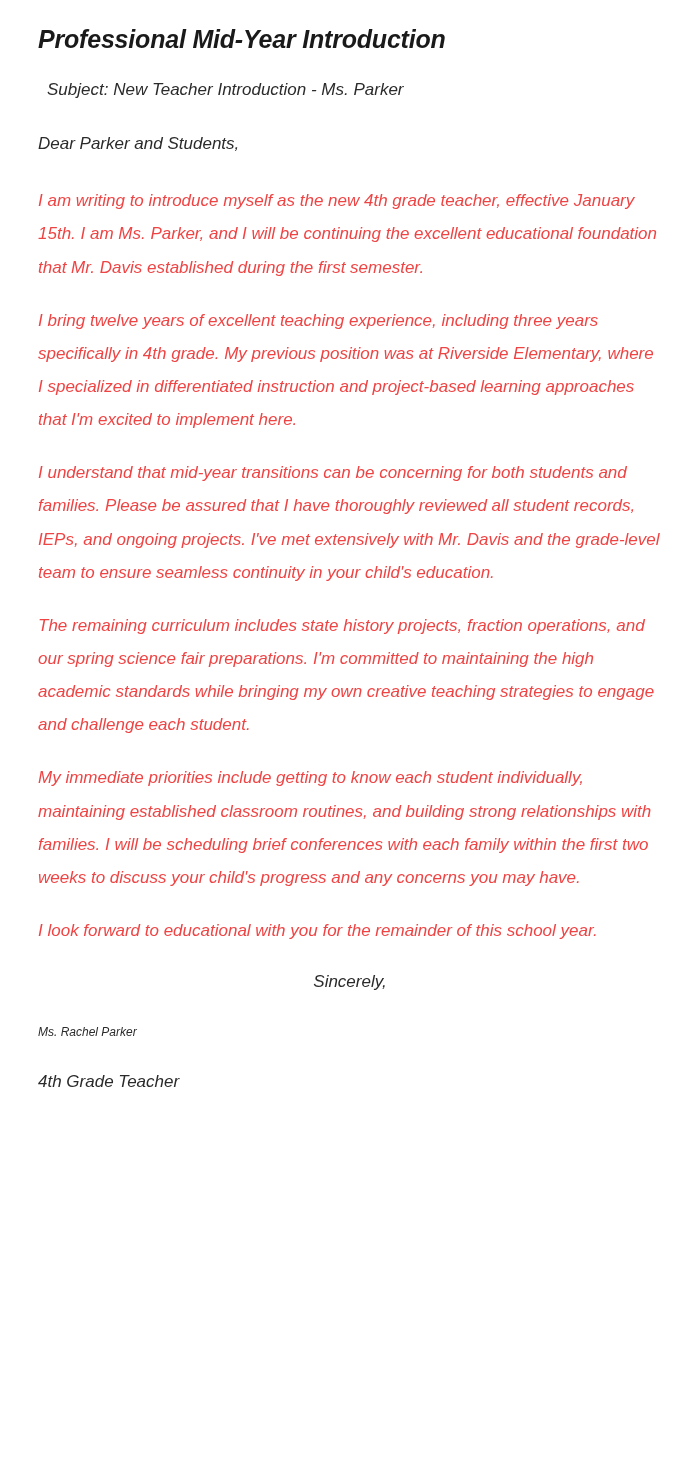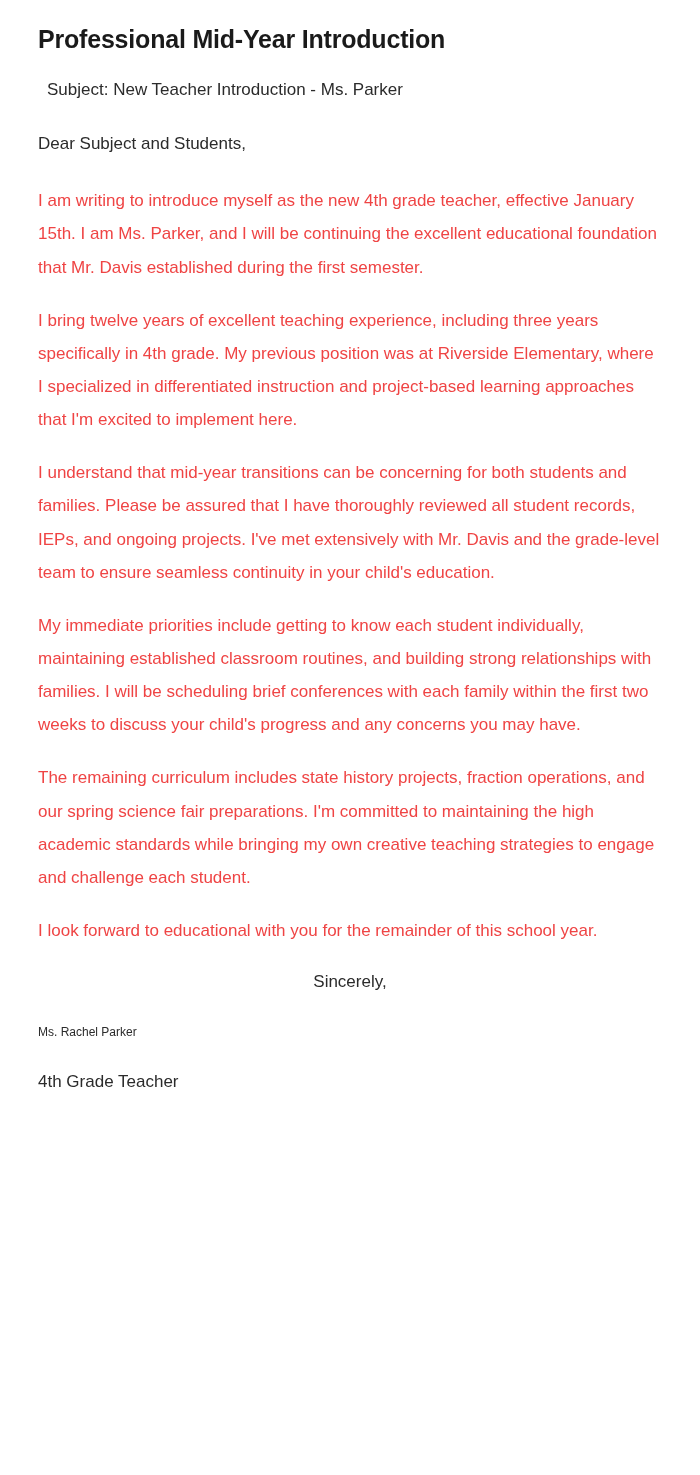--- a/index.html
+++ b/index.html
@@ -11,20 +11,21 @@
     width: 700px;
     min-height: 1475px;
     font-family: "Liberation Sans", sans-serif;
     color: #222222;
     -webkit-font-smoothing: antialiased;
   }
   .document {
     box-sizing: border-box;
     width: 700px;
     padding: 24px 38px 30px 38px;
+    font-style: italic;
   }
   .doc-title {
     font-size: 25px;
     line-height: 1.25;
     font-weight: bold;
     color: #1a1a1a;
     margin: 0 0 22px 0;
     letter-spacing: -0.2px;
   }
   .subject-line {
@@ -70,27 +71,27 @@
 </style>
 </head>
 <body>
 
 <div class="document">
 
   <h1 class="doc-title">Professional Mid-Year Introduction</h1>
 
   <p class="subject-line">Subject: New Teacher Introduction - Ms. Parker</p>
 
-  <p class="salutation">Dear Subject and Students,</p>
+  <p class="salutation">Dear Parker and Students,</p>
 
   <p class="para">I am writing to introduce myself as the new 4th grade teacher, effective January 15th. I am Ms. Parker, and I will be continuing the excellent educational foundation that Mr. Davis established during the first semester.</p>
   <p class="para">I bring twelve years of excellent teaching experience, including three years specifically in 4th grade. My previous position was at Riverside Elementary, where I specialized in differentiated instruction and project-based learning approaches that I'm excited to implement here.</p>
   <p class="para">I understand that mid-year transitions can be concerning for both students and families. Please be assured that I have thoroughly reviewed all student records, IEPs, and ongoing projects. I've met extensively with Mr. Davis and the grade-level team to ensure seamless continuity in your child's education.</p>
+  <p class="para">The remaining curriculum includes state history projects, fraction operations, and our spring science fair preparations. I'm committed to maintaining the high academic standards while bringing my own creative teaching strategies to engage and challenge each student.</p>
   <p class="para">My immediate priorities include getting to know each student individually, maintaining established classroom routines, and building strong relationships with families. I will be scheduling brief conferences with each family within the first two weeks to discuss your child's progress and any concerns you may have.</p>
-  <p class="para">The remaining curriculum includes state history projects, fraction operations, and our spring science fair preparations. I'm committed to maintaining the high academic standards while bringing my own creative teaching strategies to engage and challenge each student.</p>
   <p class="para tight">I look forward to educational with you for the remainder of this school year.</p>
 
   <p class="sign-off">Sincerely,</p>
 
   <p class="signature-name">Ms. Rachel Parker</p>
 
   <p class="signature-role">4th Grade Teacher</p>
 
 </div>
 

